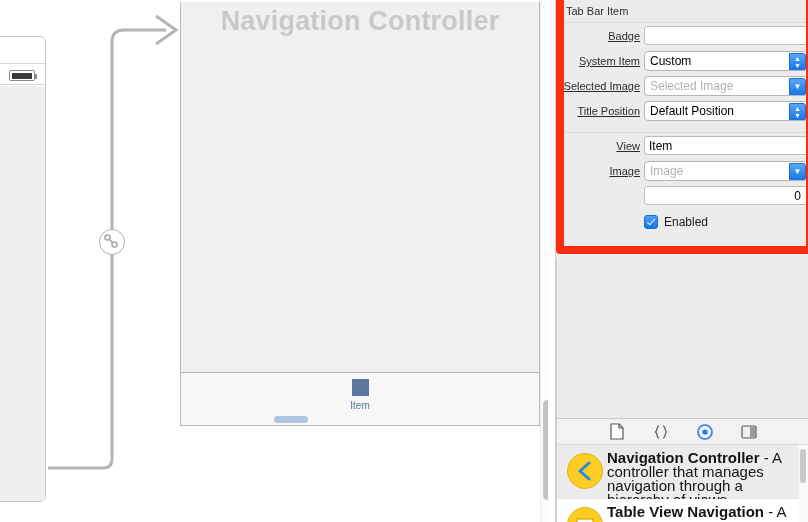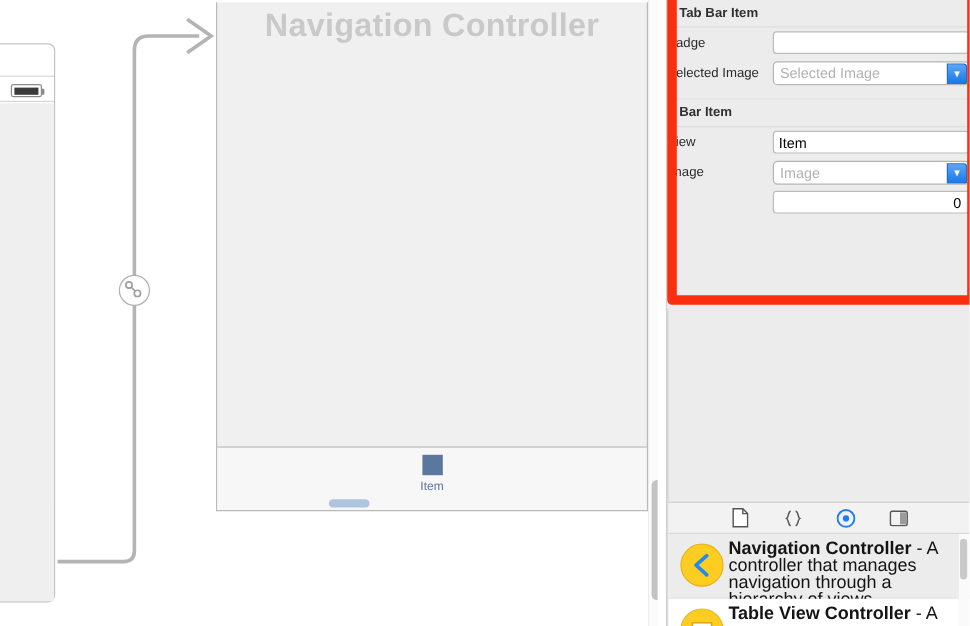--- a/index.html
+++ b/index.html
@@ -189,39 +189,40 @@
     background: #ececec;
     box-sizing: border-box;
     overflow: hidden;
   }
   .insp-section-header {
     position: relative;
     height: 22px;
     line-height: 22px;
     padding-left: 10px;
     font-size: 11px;
-    font-weight: bold;
+    font-weight: normal;
     color: #303030;
     background: #ececec;
     border-bottom: 1px solid #dcdcdc;
   }
   .insp-row {
     position: relative;
     height: 22px;
     margin-top: 3px;
   }
   .insp-label {
     position: absolute;
     left: 0;
     width: 84px;
     top: 0;
     line-height: 21px;
-    text-align: left;
+    text-align: right;
     font-size: 11px;
     color: #2b2b2b;
+    text-decoration: underline;
   }
   .insp-field {
     position: absolute;
     left: 88px;
     top: 0;
     height: 19px;
     width: 164px;
     background: #ffffff;
     border: 1px solid #bcbcbc;
     border-radius: 3px;
@@ -460,36 +461,55 @@
 
   <div class="inspector">
 
     <div class="insp-section-header">Tab Bar Item</div>
 
     <div class="insp-row">
       <div class="insp-label">Badge</div>
       <input class="insp-field" type="text" value="" style="">
     </div>
 
+    <div class="insp-row">
+      <div class="insp-label">System Item</div>
+      <div class="insp-popup">
+        <span>Custom</span>
+        <span class="popup-stepper">
+          <span class="chev up">▲</span>
+            <span class="chev down">▼</span>
+        </span>
+      </div>
+    </div>
 
     <div class="insp-row">
       <div class="insp-label">Selected Image</div>
       <div class="insp-popup placeholder-style">
         <span>Selected Image</span>
         <span class="popup-stepper single">
           <span class="chev down">▼</span>
         </span>
       </div>
     </div>
 
+    <div class="insp-row">
+      <div class="insp-label">Title Position</div>
+      <div class="insp-popup">
+        <span>Default Position</span>
+        <span class="popup-stepper">
+          <span class="chev up">▲</span>
+            <span class="chev down">▼</span>
+        </span>
+      </div>
+    </div>
 
     <div class="insp-group-gap"></div>
     <div class="insp-rule"></div>
 
-    <div class="insp-section-header">Bar Item</div>
 
     <div class="insp-row">
       <div class="insp-label">View</div>
       <input class="insp-field" type="text" value="Item" style="">
     </div>
 
     <div class="insp-row">
       <div class="insp-label">Image</div>
       <div class="insp-popup placeholder-style">
         <span>Image</span>
@@ -497,20 +517,24 @@
           <span class="chev down">▼</span>
         </span>
       </div>
     </div>
 
     <div class="insp-row">
       <input class="insp-field num" type="text" value="0" style="">
 
     </div>
 
+    <div class="insp-check-row">
+      <div class="checkbox"></div>
+      <div class="check-label">Enabled</div>
+    </div>
   </div>
 
   <div class="insp-blank"></div>
 
   <div class="red-box"></div>
 
   <div class="library">
     <div class="lib-tabs">
       <div class="lib-tab">
         <svg width="14" height="17" viewBox="0 0 14 17">
@@ -556,21 +580,21 @@
         <div class="lib-icon">
           <span class="glyph">
             <svg width="20" height="16" viewBox="0 0 20 16">
               <rect x="2" y="2" width="16" height="12" fill="#fff" stroke="#e0a512" stroke-width="1.3"></rect>
               <line x1="2" y1="6" x2="18" y2="6" stroke="#e0a512" stroke-width="1.3"></line>
               <line x1="2" y1="10" x2="18" y2="10" stroke="#e0a512" stroke-width="1.3"></line>
             </svg>
           </span>
         </div>
         <div class="lib-text">
-          <b>Table View Controller</b><span class="dash"> - </span><span>A</span>
+          <b>Table View Navigation</b><span class="dash"> - </span><span>A</span>
         </div>
       </div>
     </div>
 
     <div class="lib-scrollbar-track"></div>
     <div class="lib-scrollbar-thumb"></div>
   </div>
 
 </div>
 

